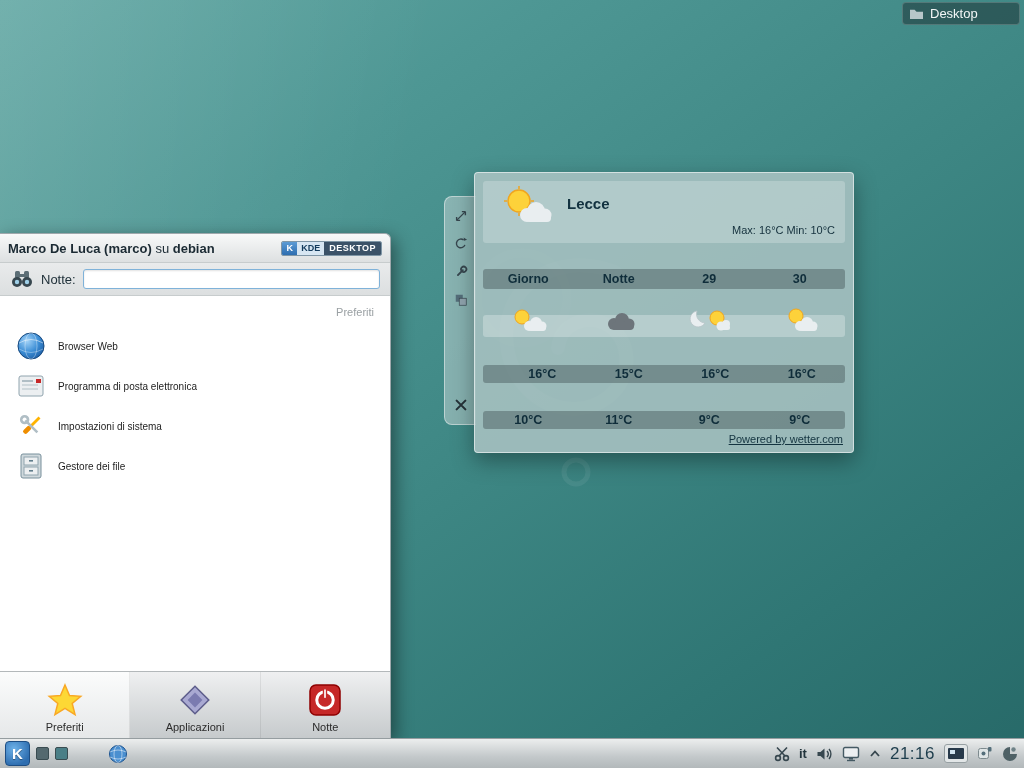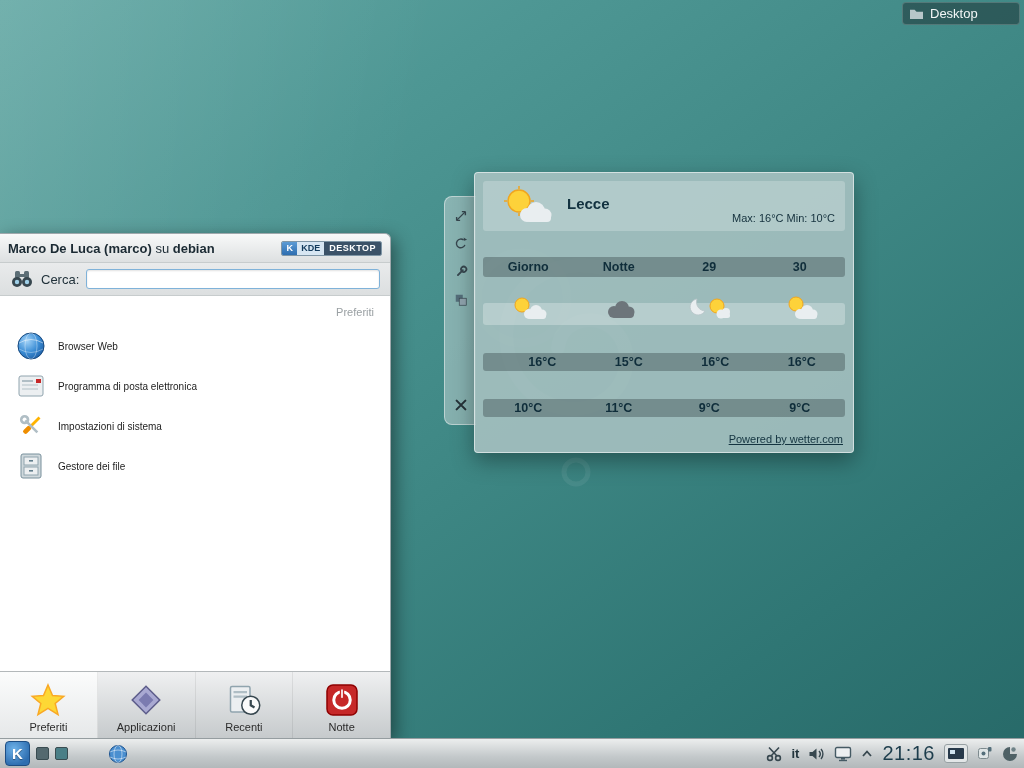--- a/index.html
+++ b/index.html
@@ -33,21 +33,21 @@
   .handle-btn { width:18px; height:18px; display:flex; align-items:center; justify-content:center; cursor:pointer; }
   .handle-spacer { flex:1; }
 
   
   .weather {
     position:absolute; left:474px; top:172px; width:380px; height:281px; z-index:5;
     background:rgba(169,194,193,0.88); border:1px solid rgba(255,255,255,0.55);
     border-radius:4px; box-shadow:0 8px 22px rgba(0,0,0,0.35);
     color:#0f2d3a;
   }
-  .w-head { position:relative; height:50px; margin:8px 8px 0; background:rgba(255,255,255,0.22); border-radius:3px; }
+  .w-head { position:relative; height:62px; margin:8px 8px 0; background:rgba(255,255,255,0.22); border-radius:3px; }
   .w-head .w-city { position:absolute; left:84px; top:14px; font-size:15px; font-weight:bold; color:#123240; }
   .w-head .w-maxmin { position:absolute; right:10px; bottom:7px; font-size:11px; color:#14303c; }
   .w-head .w-bigicon { position:absolute; left:10px; top:4px; }
   .w-row { margin:0 8px; display:flex; border-radius:3px; }
   .w-cols { margin-top:26px; height:20px; background:rgba(84,104,106,0.55); }
   .w-icons { margin-top:26px; height:22px; background:rgba(232,242,242,0.35); position:relative; }
   .w-high { margin-top:28px; height:18px; background:rgba(84,104,106,0.55);padding-left:16px; }
   .w-low  { margin-top:28px; height:18px; background:rgba(84,104,106,0.55); }
   .w-cell { flex:1; display:flex; align-items:center; justify-content:center; font-size:12.5px; font-weight:bold; color:#0f2d3a; }
   .w-icons .w-cell { overflow:visible; }
@@ -93,21 +93,21 @@
     width:25px; height:25px; border-radius:4px; cursor:pointer;
     background:radial-gradient(circle at 35% 30%, #6db1e8, #2e6eb0 75%);
     border:1px solid #1d4e84; color:#fff; font-weight:bold; font-size:15px;
     display:flex; align-items:center; justify-content:center; text-shadow:0 1px 1px rgba(0,0,0,0.4);
   }
   .mini-ico { width:13px; height:13px; border-radius:2px; background:#54696f; border:1px solid #3a4c51; cursor:pointer; }
   .mini-ico.alt { background:#4a7f87; }
   .tray { margin-left:auto; display:flex; align-items:center; gap:9px; }
   .tray-item { display:flex; align-items:center; justify-content:center; cursor:pointer; }
   .kb-layout { font-size:13px; font-weight:bold; color:#22343c; }
-  .clock { font-size:20px; color:#1d3d4c; letter-spacing:0.5px; }
+  .clock { font-size:17px; color:#1d3d4c; letter-spacing:0.5px; }
   .pager-ico { width:24px; height:19px; background:#e2e6e7; border:1px solid #97a0a3; border-radius:3px; display:flex; align-items:center; justify-content:center; }
   .pager-ico .scr { width:16px; height:11px; background:#27394a; border-radius:1px; position:relative; }
   .pager-ico .scr::after { content:""; position:absolute; left:2px; top:2px; width:5px; height:4px; background:#cfe2ef; }
 </style>
 </head>
 <body>
 
 <div class="sheen"></div>
 
 <svg class="swirl" width="340" height="340" viewBox="0 0 340 340">
@@ -273,21 +273,21 @@
       <svg width="24" height="18" viewBox="0 0 24 18">
         <rect x="5" y="1" width="5" height="7" rx="1.5" fill="#5c6e76"></rect>
           <rect x="14" y="1" width="5" height="7" rx="1.5" fill="#5c6e76"></rect>
         <circle cx="7" cy="12" r="5" fill="#37474f"></circle>
           <circle cx="17" cy="12" r="5" fill="#37474f"></circle>
         <circle cx="7" cy="12" r="2.2" fill="#9fd0e8"></circle>
           <circle cx="17" cy="12" r="2.2" fill="#9fd0e8"></circle>
         <rect x="10" y="4" width="4" height="3" fill="#5c6e76"></rect>
       </svg>
     </span>
-    <label>Cerca:</label>
+    <label>Notte:</label>
     <input type="text" value="" style="">
   </div>
 
   <div class="ko-content">
     <div class="ko-section">Preferiti</div>
 
     <div class="fav-item">
       <span>
         <svg width="30" height="30" viewBox="0 0 30 30">
           <defs>
@@ -363,32 +363,20 @@
         <svg width="36" height="36" viewBox="0 0 24 24">
             <rect x="5.5" y="5.5" width="13" height="13" transform="rotate(45 12 12)" fill="#a9a9d2" stroke="#5c5c8a"></rect>
             <rect x="8.5" y="8.5" width="7" height="7" transform="rotate(45 12 12)" fill="#7b7bb0"></rect>
           </svg>
       </span>
       <span class="tab-label">Applicazioni</span>
     </div>
     <div class="ko-tab">
       <span>
         <svg width="36" height="36" viewBox="0 0 24 24">
-            <rect x="3" y="3" width="13" height="17" rx="1" fill="#eceff1" stroke="#90a4ae"></rect>
-            <rect x="5" y="6" width="9" height="1.5" fill="#b0bec5"></rect>
-            <rect x="5" y="9" width="9" height="1.5" fill="#b0bec5"></rect>
-            <circle cx="16.5" cy="15.5" r="6" fill="#fafafa" stroke="#37474f"></circle>
-            <path d="M16.5 12 v3.5 l2.5 1.5" stroke="#37474f" fill="none" stroke-width="1.5"></path>
-          </svg>
-      </span>
-      <span class="tab-label">Recenti</span>
-    </div>
-    <div class="ko-tab">
-      <span>
-        <svg width="36" height="36" viewBox="0 0 24 24">
             <rect x="2" y="2" width="20" height="20" rx="4" fill="#c62828" stroke="#8e0000"></rect>
             <circle cx="12" cy="12" r="5.5" fill="none" stroke="#fff" stroke-width="2"></circle>
             <rect x="11" y="4.5" width="2" height="6.5" fill="#fff" stroke="#c62828" stroke-width="0.9"></rect>
           </svg>
       </span>
       <span class="tab-label">Notte</span>
     </div>
   </div>
 </div>
 

